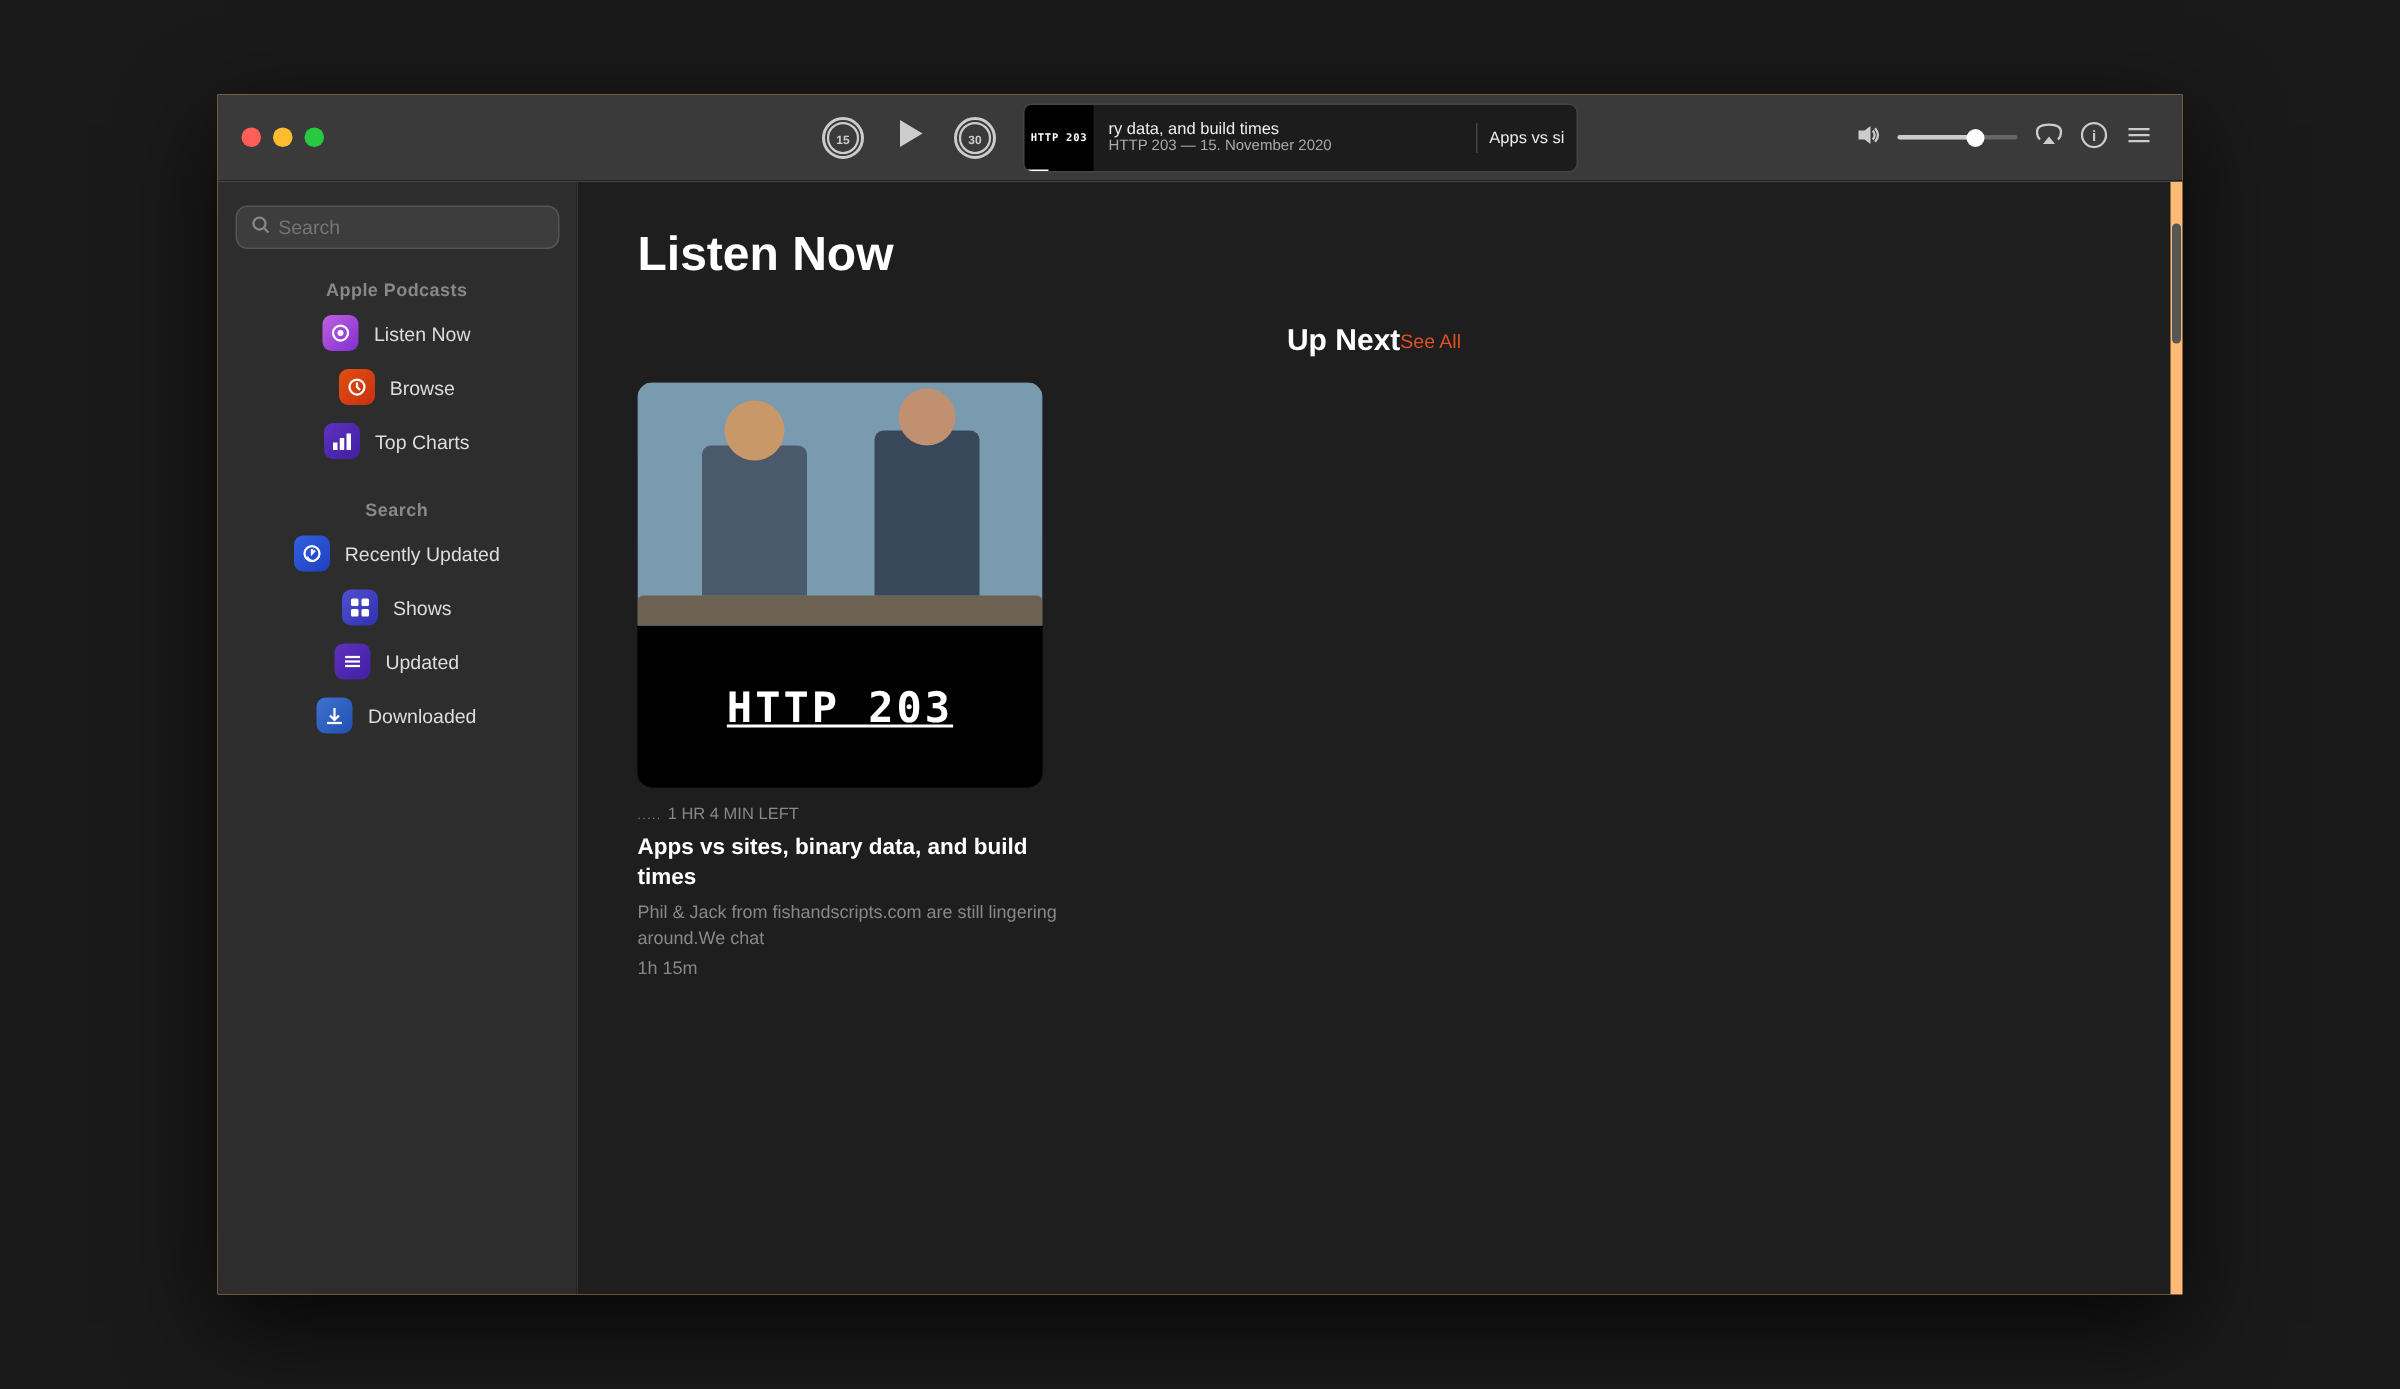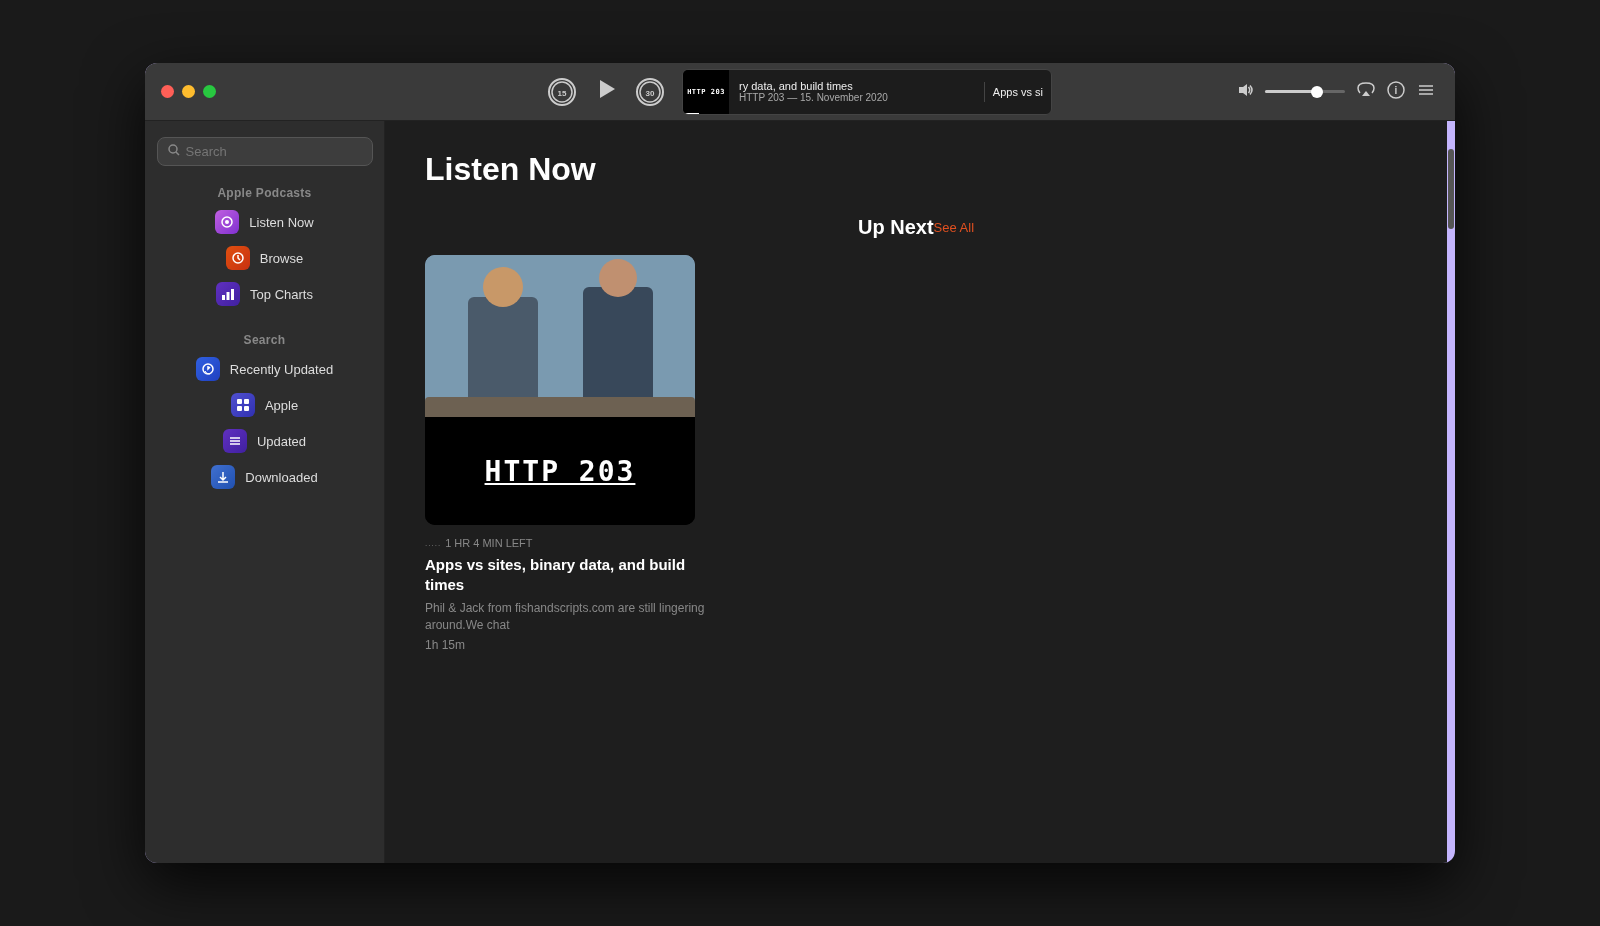--- a/index.html
+++ b/index.html
@@ -9,22 +9,22 @@
       justify-content: center;
       align-items: center;
       width: 1600px;
       height: 926px;
       font-family: -apple-system, BlinkMacSystemFont, 'Helvetica Neue', sans-serif;
     }
 
     .app-window {
       width: 1310px;
       height: 800px;
-      background: #c4b5fd;
-      border-radius: 12px;
+      background: #fdba74;
+      border-radius: 0;
       overflow: hidden;
       display: flex;
       flex-direction: column;
       box-shadow: 0 20px 60px rgba(0,0,0,0.8);
     }
 
     
     .title-bar {
       background: #3a3a3a;
       height: 58px;
@@ -615,21 +615,21 @@
 
       <div class="sidebar-item">
         <div class="sidebar-item-icon icon-indigo">
           <svg width="14" height="14" viewBox="0 0 14 14">
             <rect x="1" y="1" width="5" height="5" rx="1" fill="white"></rect>
             <rect x="8" y="1" width="5" height="5" rx="1" fill="white"></rect>
             <rect x="1" y="8" width="5" height="5" rx="1" fill="white"></rect>
             <rect x="8" y="8" width="5" height="5" rx="1" fill="white"></rect>
           </svg>
         </div>
-        <span class="sidebar-item-label">Apple</span>
+        <span class="sidebar-item-label">Shows</span>
       </div>
 
       <div class="sidebar-item">
         <div class="sidebar-item-icon icon-purple-list">
           <svg width="14" height="14" viewBox="0 0 14 14">
             <line x1="2" y1="4" x2="12" y2="4" stroke="white" stroke-width="1.5"></line>
             <line x1="2" y1="7" x2="12" y2="7" stroke="white" stroke-width="1.5"></line>
             <line x1="2" y1="10" x2="12" y2="10" stroke="white" stroke-width="1.5"></line>
           </svg>
         </div>

